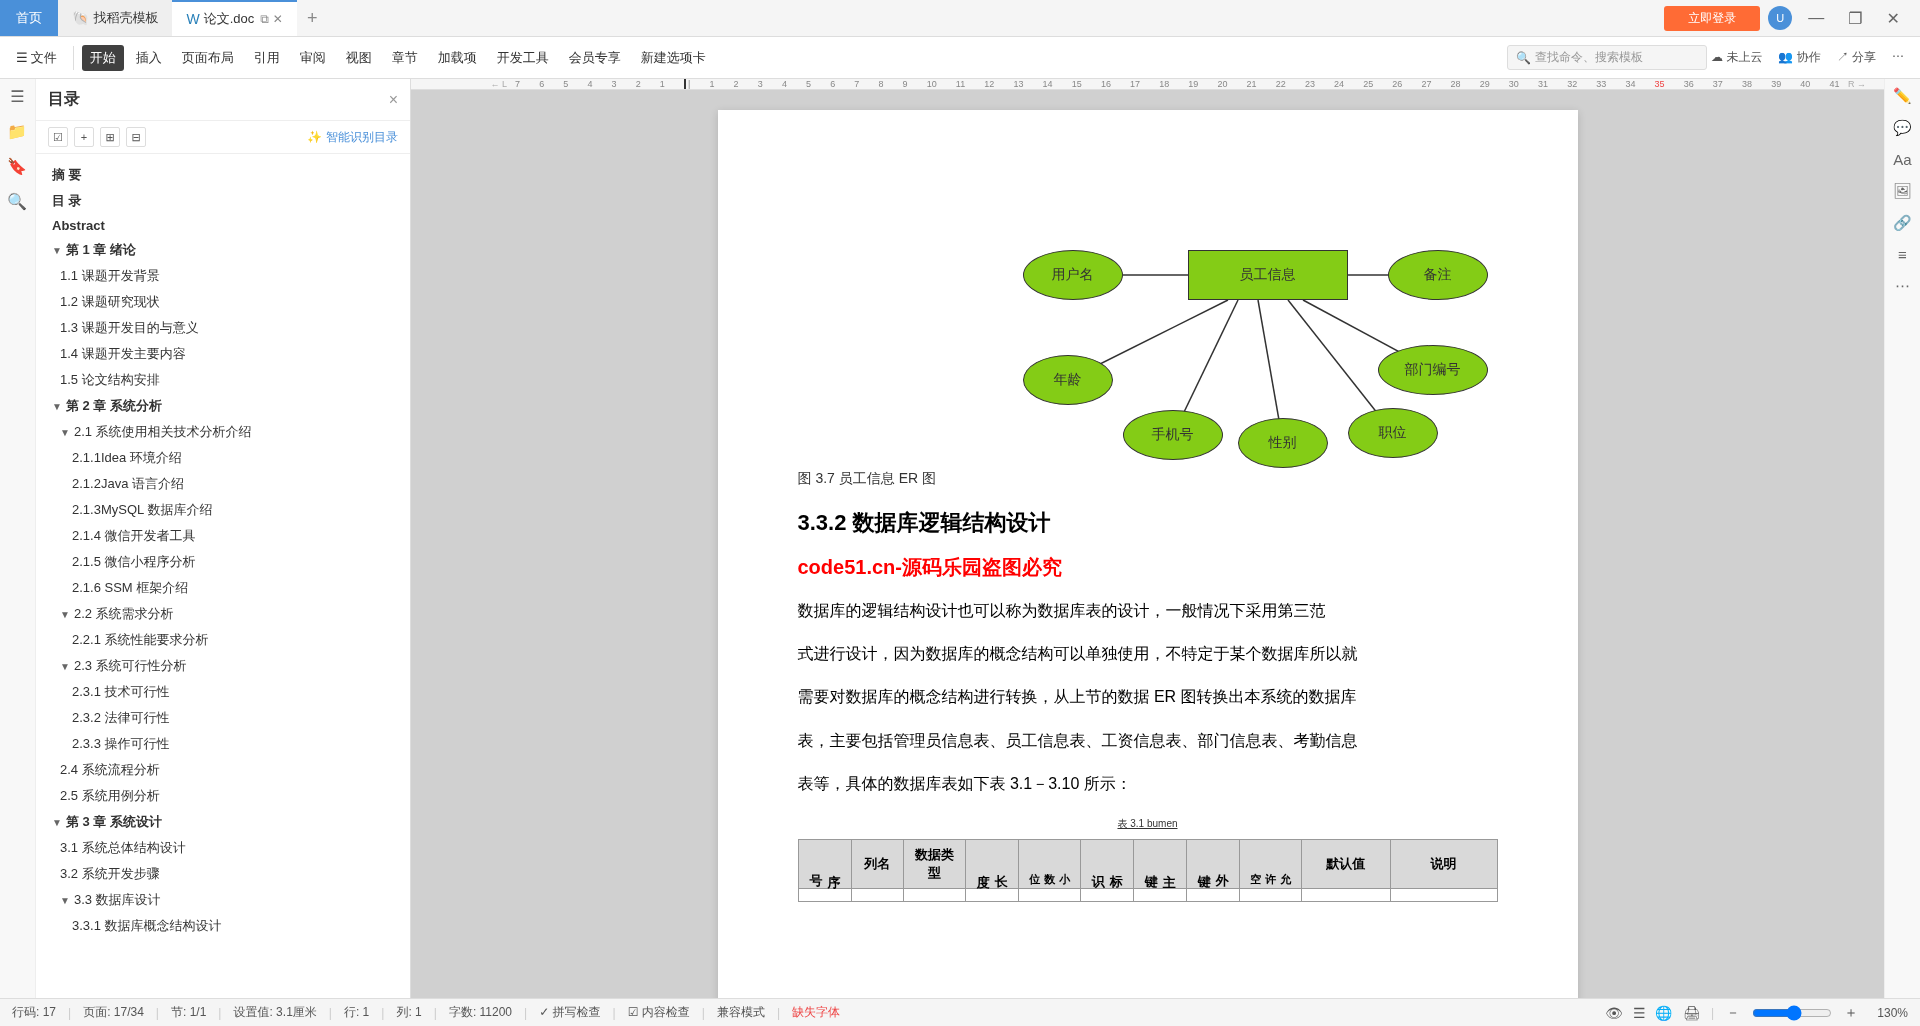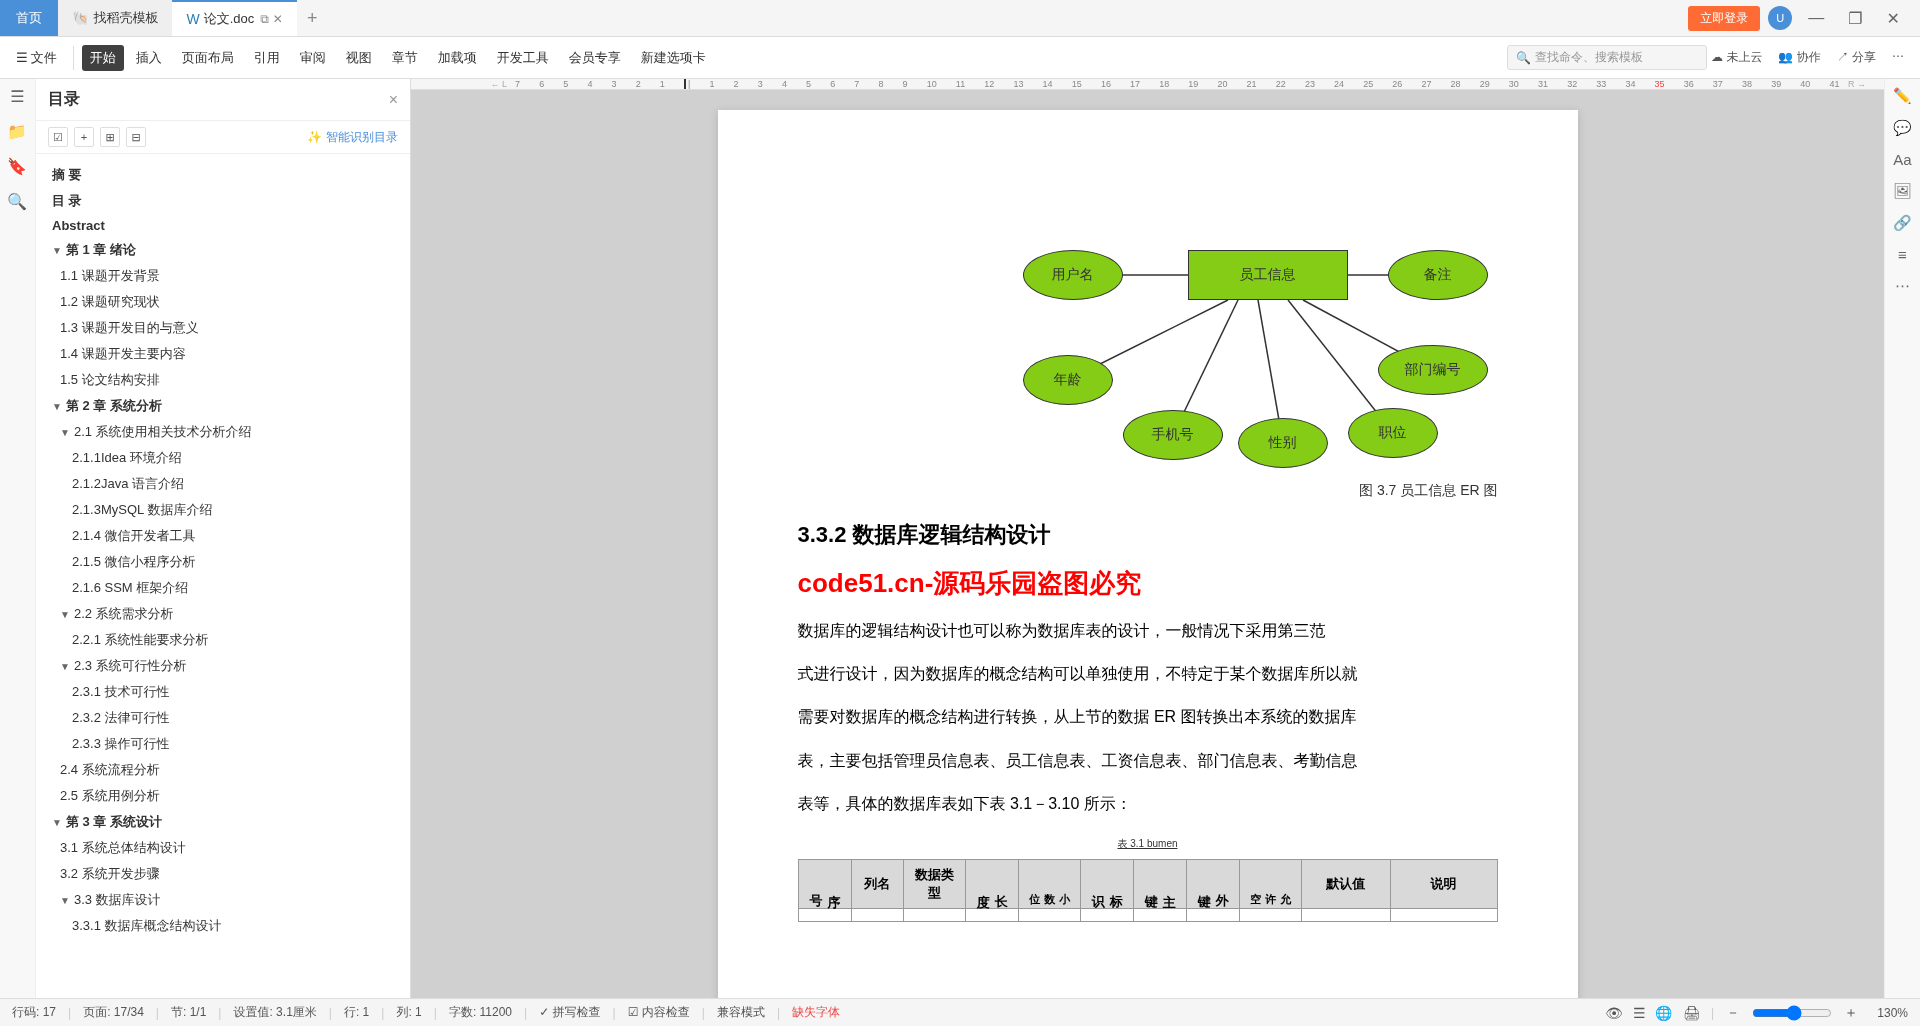--- a/index.html
+++ b/index.html
@@ -22,21 +22,21 @@
     .tab-doc {
       display: flex; align-items: center; height: 100%;
       padding: 0 14px; font-size: 13px; color: #333; cursor: pointer; background: #fff;
       border-top: 2px solid #4a90d9;
     }
     .tab-doc .icon { margin-right: 4px; color: #2980b9; }
     .tab-new { font-size: 18px; color: #888; padding: 0 10px; cursor: pointer; line-height: 37px; }
     .titlebar-spacer { flex: 1; }
     .titlebar-right { display: flex; align-items: center; gap: 8px; padding-right: 12px; }
     .win-btn { font-size: 16px; color: #666; cursor: pointer; padding: 0 8px; }
-    .btn-install { background: #ff6b35; color: white; border: none; border-radius: 3px; padding: 4px 12px; font-size: 12px; cursor: pointer; }
+    .btn-install { background: #ff6b35; color: white; border: none; border-radius: 3px; padding: 4px 24px; font-size: 12px; cursor: pointer; }
 
     
     .ribbon {
       background: #fff; border-bottom: 1px solid #ddd;
       display: flex; align-items: center; height: 42px; padding: 0 8px; gap: 4px;
     }
     .ribbon-btn {
       display: flex; align-items: center; padding: 4px 8px; font-size: 13px; color: #333;
       cursor: pointer; border-radius: 3px; white-space: nowrap;
     }
@@ -82,31 +82,31 @@
     .right-toolbar { width: 36px; background: #f8f8f8; border-left: 1px solid #eee; display: flex; flex-direction: column; align-items: center; padding-top: 8px; gap: 14px; }
     .right-icon { font-size: 15px; color: #666; cursor: pointer; }
 
     
     .statusbar { height: 28px; background: #f5f5f5; border-top: 1px solid #ddd; display: flex; align-items: center; padding: 0 12px; font-size: 12px; color: #555; gap: 12px; }
     .statusbar-sep { color: #ccc; }
     .statusbar-right { margin-left: auto; display: flex; align-items: center; gap: 10px; }
 
     
     .doc-figure { text-align: center; margin: 20px 0; }
-    .figure-caption { text-align: right; font-size: 14px; color: #333; margin-top: 12px; }
+    .figure-caption { text-align: left; font-size: 14px; color: #333; }
 
     
     .er-diagram { position: relative; width: 620px; height: 280px; margin: 0 auto; }
     .er-node { position: absolute; border: 1.5px solid #333; display: flex; align-items: center; justify-content: center; font-size: 14px; color: #333; background: #84cc16; }
     .er-node.rect { border-radius: 0; }
     .er-node.ellipse { border-radius: 50%; }
 
     
     .section-heading { font-size: 22px; font-weight: bold; color: #000; margin: 20px 0 16px; }
-    .watermark { color: red; font-size: 26px; font-weight: bold; margin-bottom: 12px; }
+    .watermark { color: red; font-size: 20px; font-weight: bold; margin-bottom: 12px; }
 
     
     .body-text { font-size: 16px; line-height: 2.2; color: #000; text-align: justify; margin-bottom: 8px; }
 
     
     .table-caption { text-align: center; font-size: 10px; color: #333; margin: 16px 0 8px; text-decoration: underline; }
 
     
     .db-table { width: 100%; border-collapse: collapse; font-size: 13px; }
     .db-table th, .db-table td { border: 1px solid #999; padding: 6px 8px; text-align: center; }

